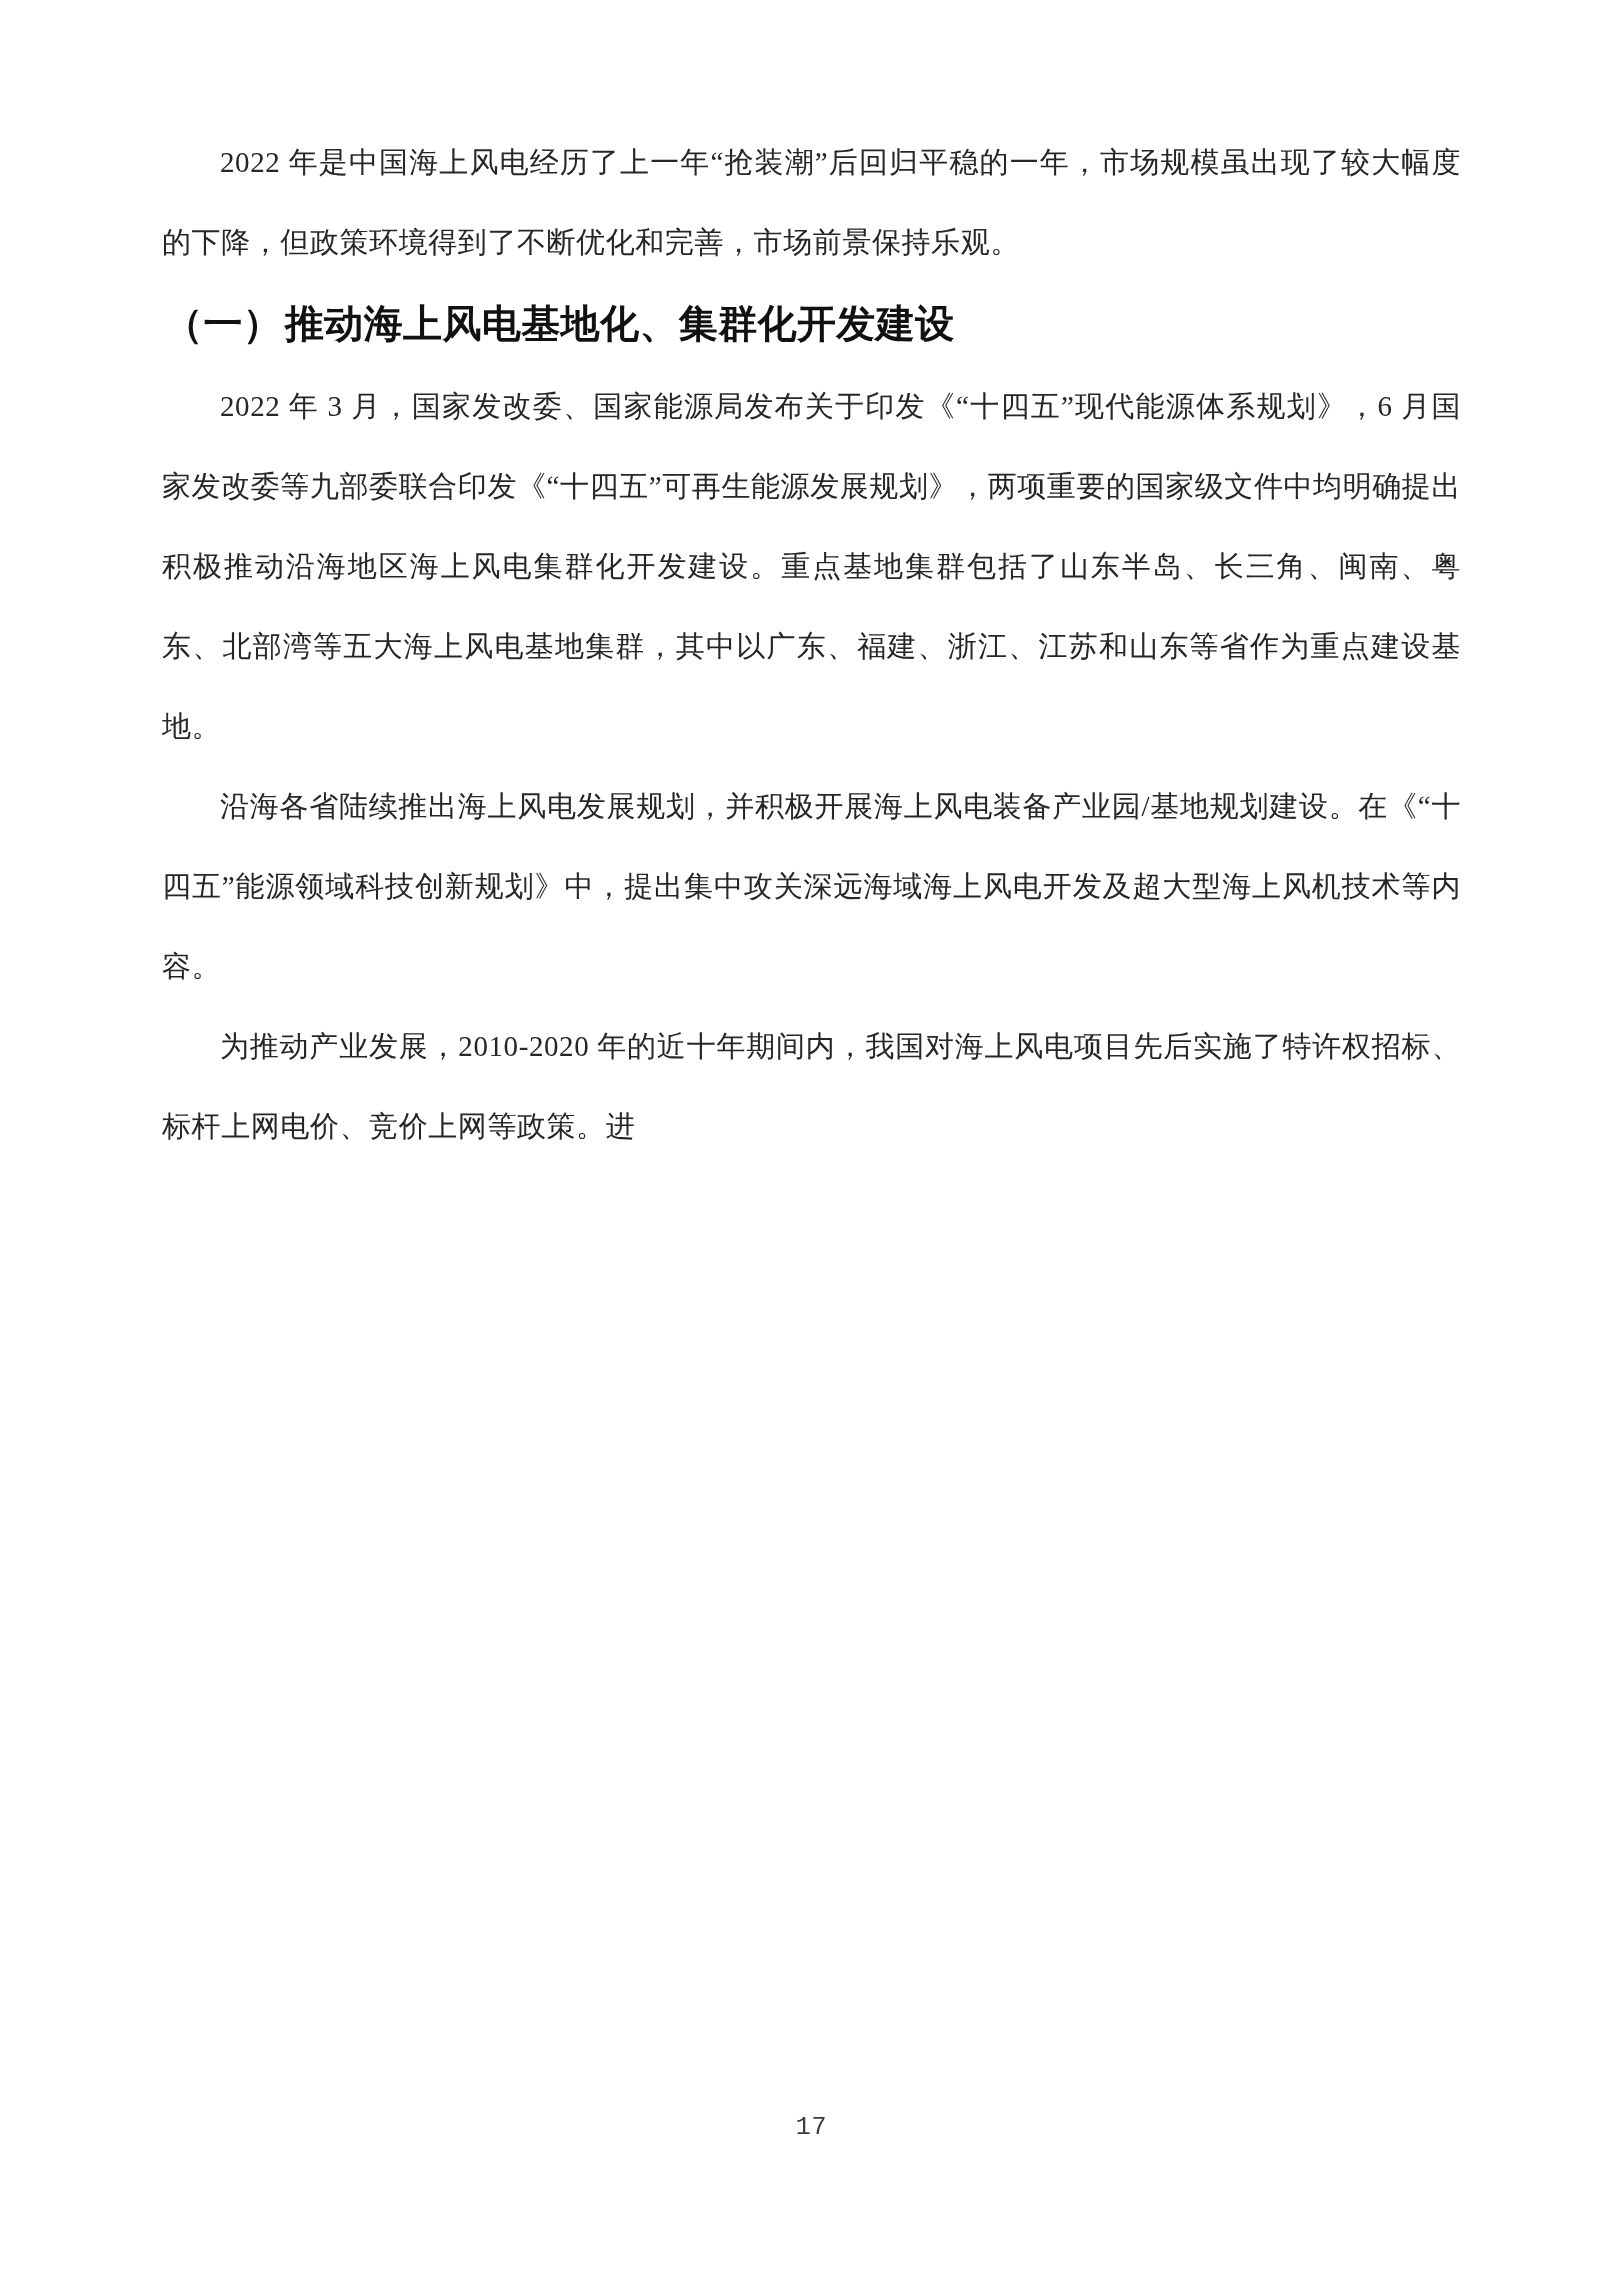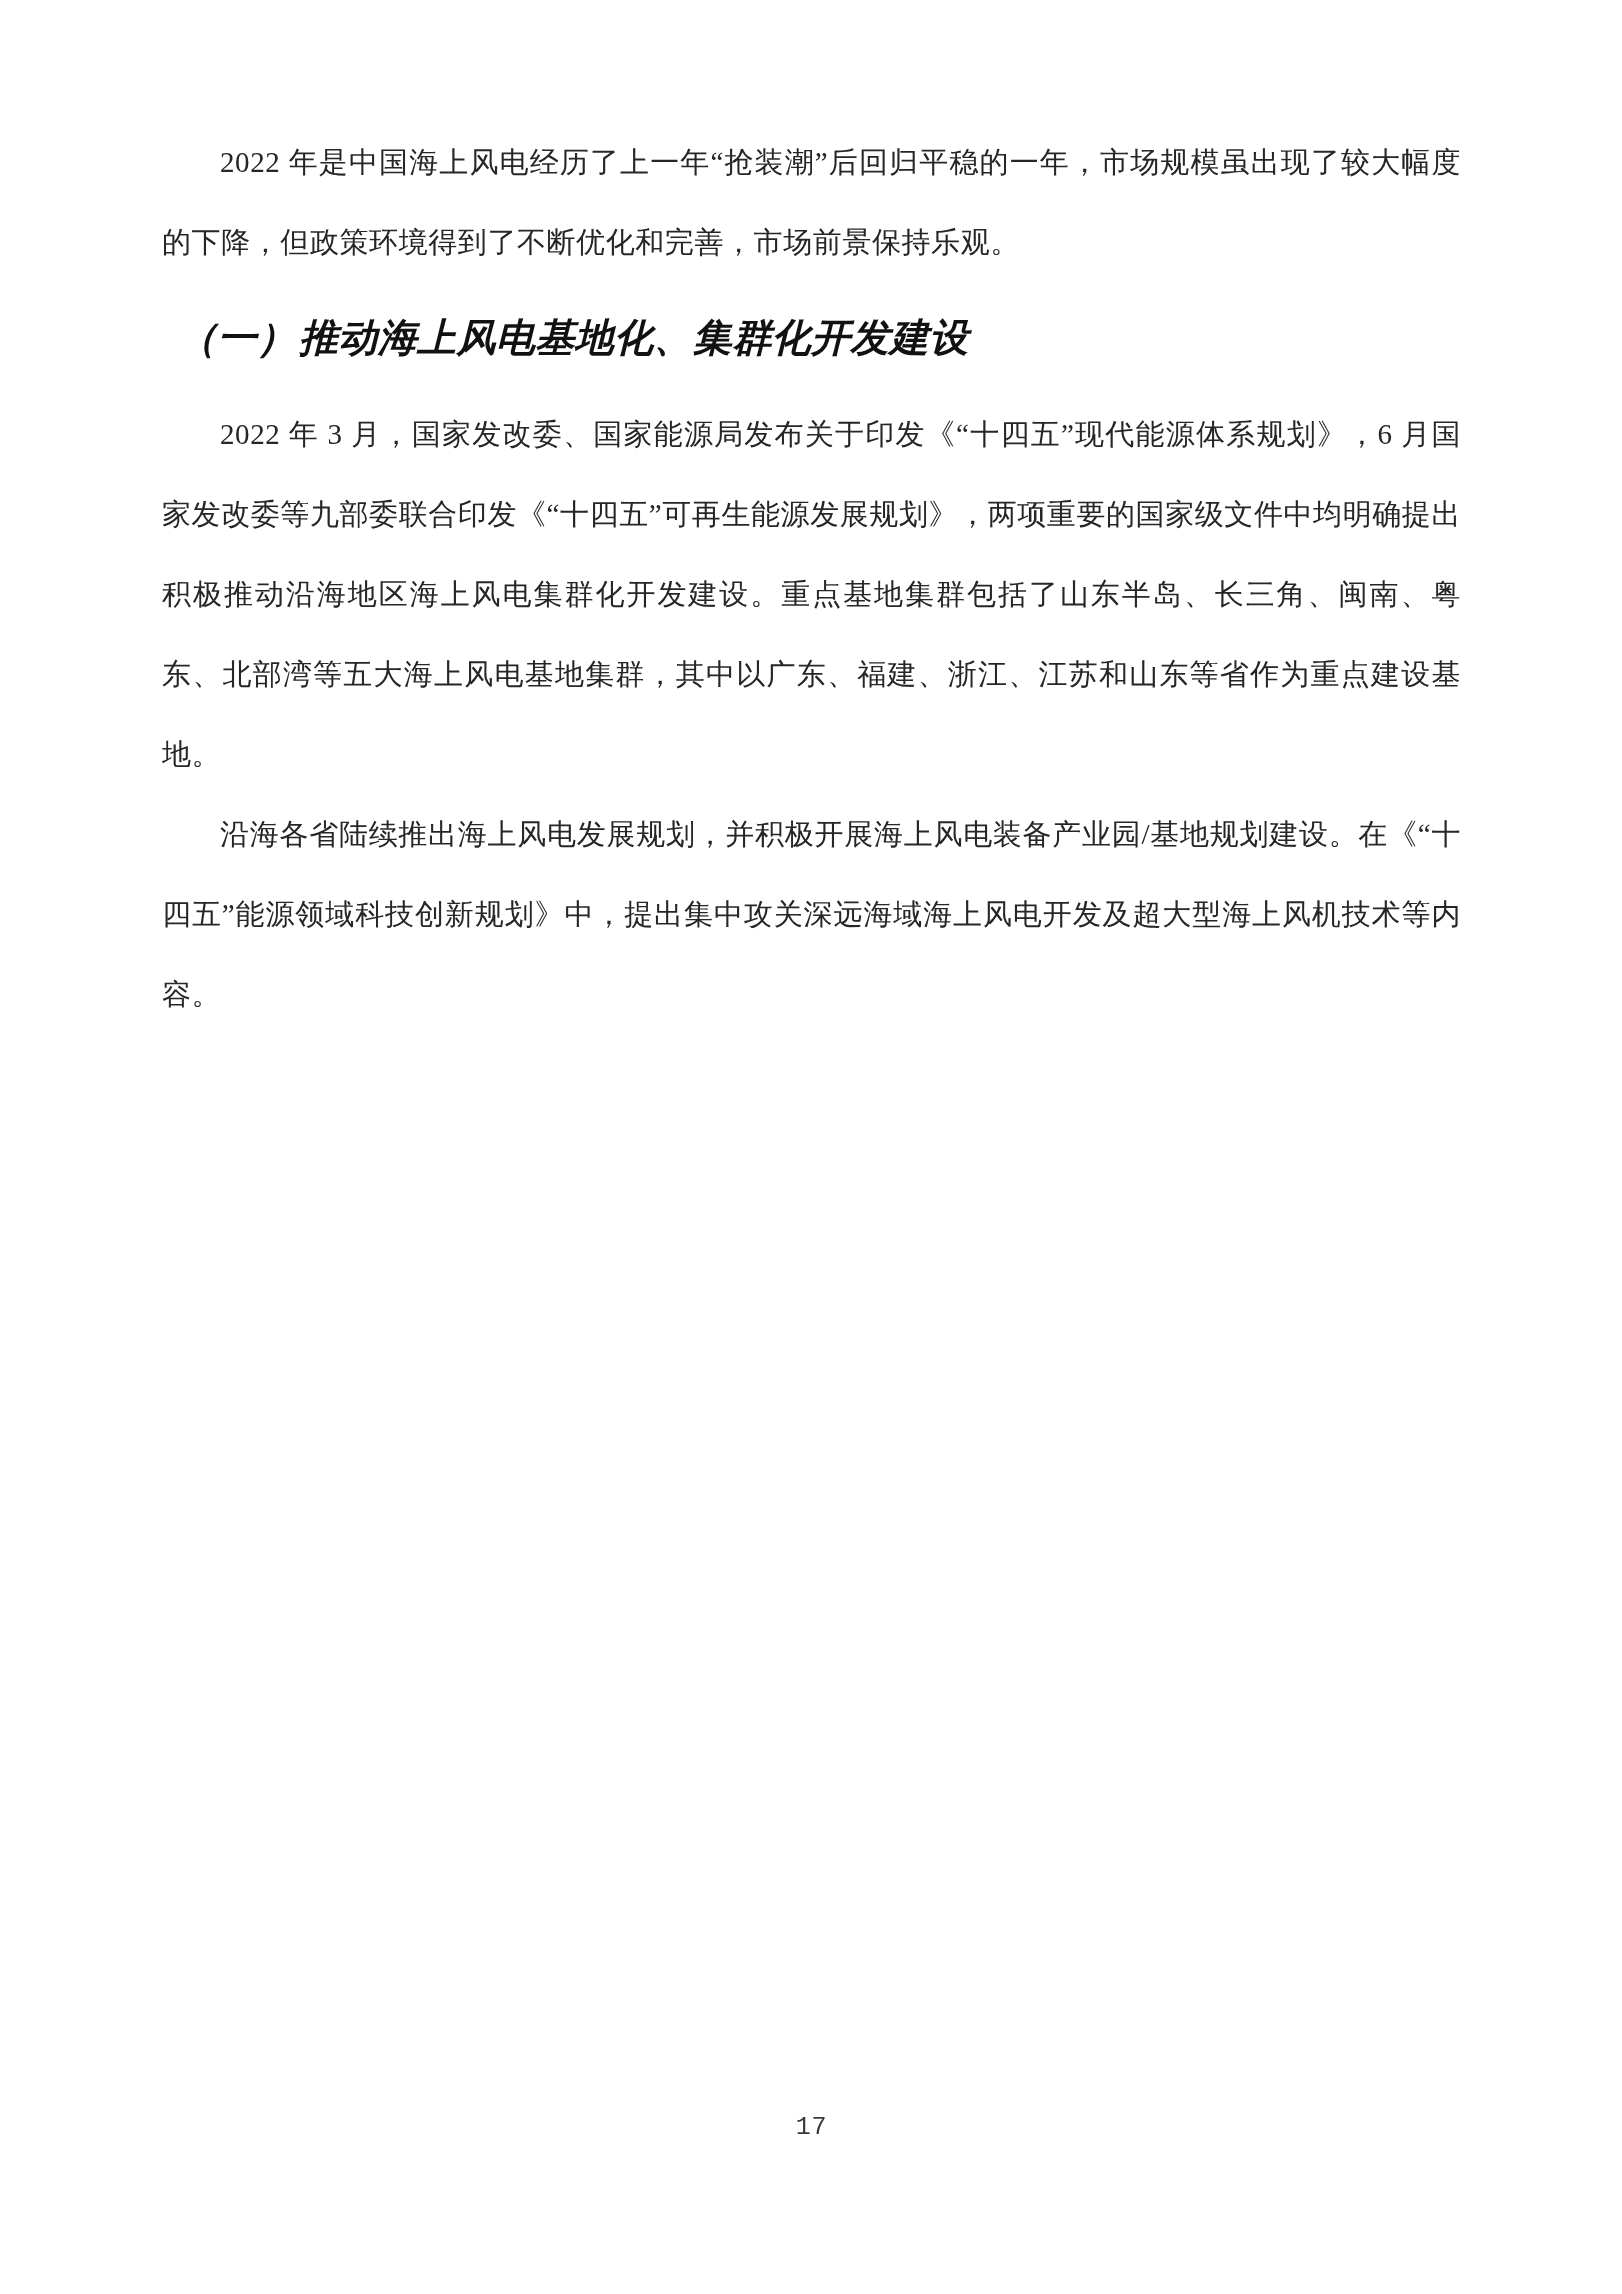--- a/index.html
+++ b/index.html
@@ -37,26 +37,25 @@
     margin: 0 0 0 0;
     letter-spacing: 0.02em;
     word-break: break-all;
     color: #262626;
   }
   
   .heading {
     font-size: 39px;
     line-height: 80px;
     font-weight: bold;
-    margin: 16px;
+    margin: 2px;
     text-indent: 0;
     letter-spacing: 0.01em;
     color: #111111;
     white-space: nowrap;
-    font-style: italic;
   }
   .heading .hnum {
     display: inline-block;
     min-width: 3.1em;
   }
   .footer {
     position: absolute;
     left: 0;
     right: 0;
     top: 2113px;
@@ -82,20 +81,21 @@
     <h2 class="heading">
       <span class="hnum">（一）</span><span>推动海上风电基地化、集群化开发建设</span>
     </h2>
 
 
     <p class="para">2022 年 3 月，国家发改委、国家能源局发布关于印发《“十四五”现代能源体系规划》，6 月国家发改委等九部委联合印发《“十四五”可再生能源发展规划》，两项重要的国家级文件中均明确提出积极推动沿海地区海上风电集群化开发建设。重点基地集群包括了山东半岛、长三角、闽南、粤东、北部湾等五大海上风电基地集群，其中以广东、福建、浙江、江苏和山东等省作为重点建设基地。</p>
 
     <p class="para">沿海各省陆续推出海上风电发展规划，并积极开展海上风电装备产业园/基地规划建设。在《“十四五”能源领域科技创新规划》中，提出集中攻关深远海域海上风电开发及超大型海上风机技术等内容。</p>
 
 
+    <p class="para">为推动产业发展，2010-2020 年的近十年期间内，我国对海上风电项目先后实施了特许权招标、标杆上网电价、竞价上网等政策。进</p>
 
   </div>
 
   <div class="footer">
     <span class="page-number">17</span>
   </div>
 
 </div>
 
 

